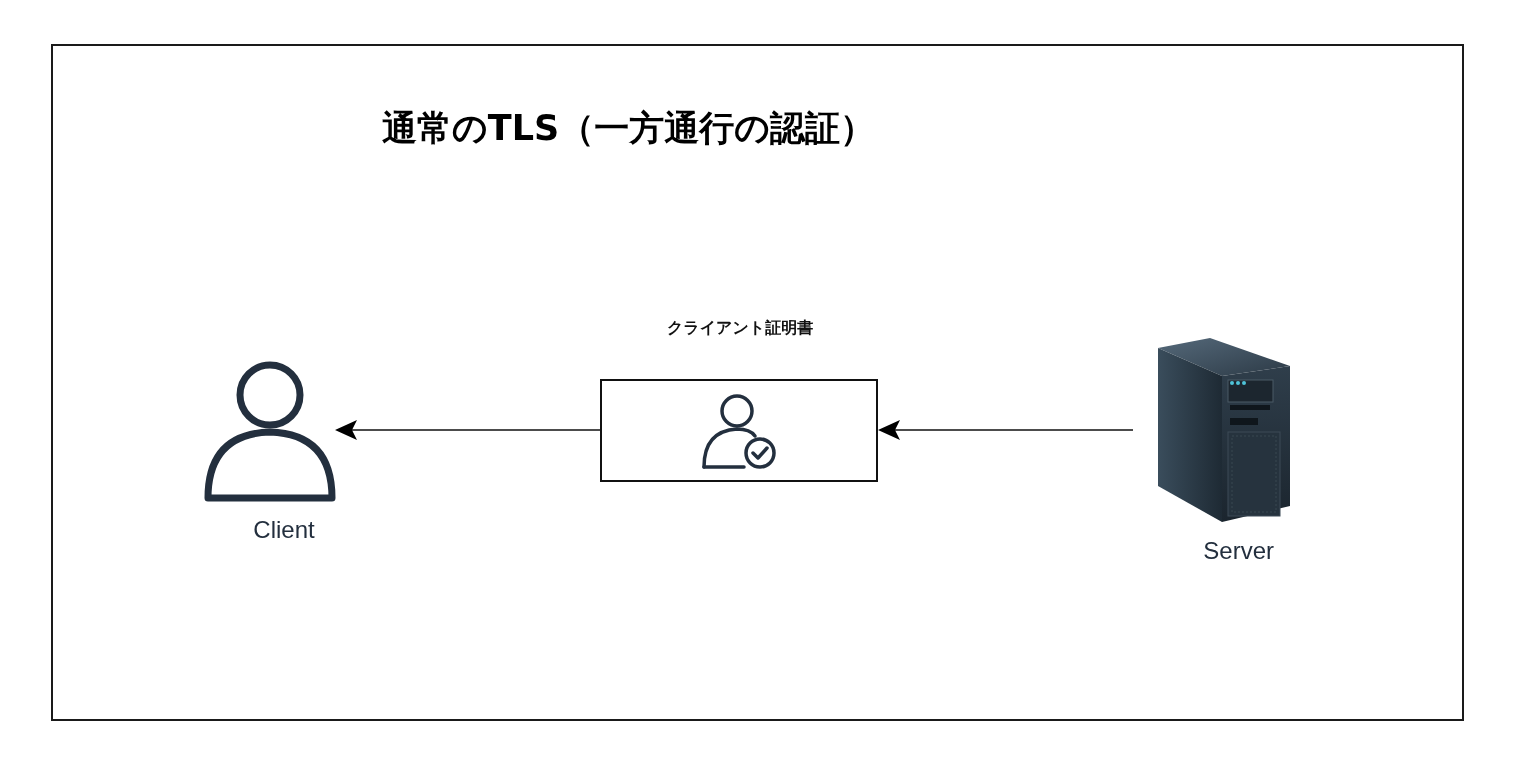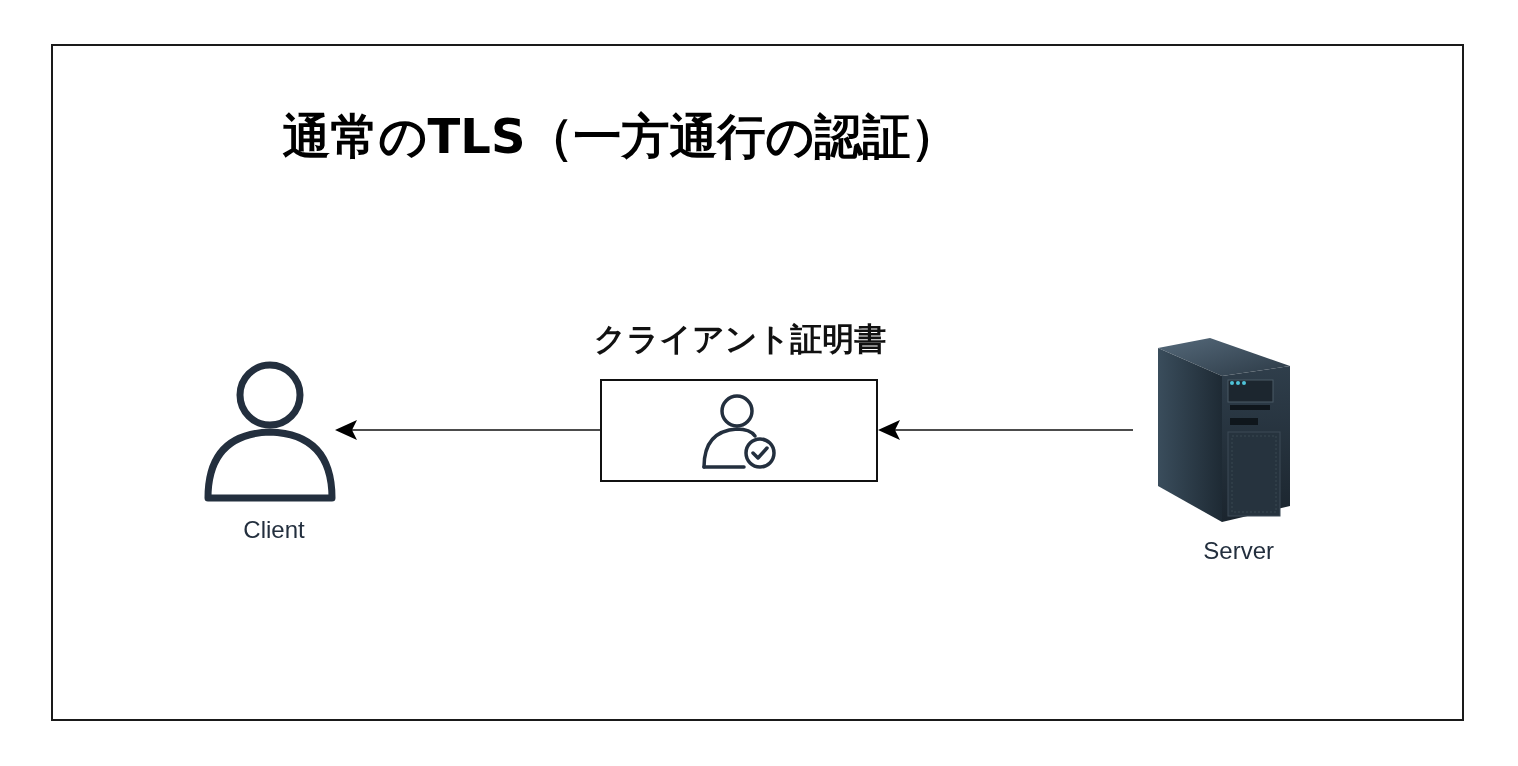--- a/index.html
+++ b/index.html
@@ -1,40 +1,40 @@
 <!DOCTYPE html>
 <html><head>
   <meta charset="utf-8">
   <style>
     html, body { margin: 0; padding: 0; background: #ffffff; }
     body { width: 1518px; height: 766px; position: relative; overflow: hidden;
            font-family: "DejaVu Sans", "Liberation Sans", sans-serif; }
     .frame { position: absolute; left: 51px; top: 44px; width: 1413px; height: 677px;
              border: 2px solid #1a1a1a; box-sizing: border-box; }
-    .title { position: absolute; left: 0; top: 105px; width: 1241px; text-align: center;
-             font-size: 48px; font-weight: bold; color: #000; letter-spacing: 0px; }
+    .title { position: absolute; left: 8px; top: 105px; width: 1241px; text-align: center;
+             font-size: 35px; font-weight: bold; color: #000; letter-spacing: 0px; }
     .cert-label { position: absolute; left: 590px; top: 318px; width: 300px; text-align: center;
-                  font-size: 32px; font-weight: bold; color: #111; }
+                  font-size: 16px; font-weight: bold; color: #111; }
     .cert-box { position: absolute; left: 600px; top: 379px; width: 278px; height: 103px;
                 border: 2px solid #111; box-sizing: border-box; background: #fff; }
     .label { position: absolute; font-family: "Liberation Sans", sans-serif; font-size: 24px; color: #232f3e; }
     svg.abs { position: absolute; overflow: visible; }
   </style>
 </head>
 <body>
 
 <div class="frame"></div>
 
 <div class="title">通常のTLS（一方通行の認証）</div>
 
 <svg class="abs" style="left:200px; top:358px;" width="140" height="145" viewBox="0 0 140 145">
   <circle cx="70" cy="37" r="30" fill="none" stroke="#232f3e" stroke-width="7"></circle>
   <path d="M8 140 L132 140 Q132 76 70 74 Q8 76 8 140 Z" fill="none" stroke="#232f3e" stroke-width="7" stroke-linejoin="round"></path>
 </svg>
-<div class="label" style="left:224px; top:516px; width:100px; text-align:center;">Client</div>
+<div class="label" style="left:234px; top:516px; width:100px; text-align:center;">Client</div>
 
 <div class="cert-label">クライアント証明書</div>
 <div class="cert-box"></div>
 <svg class="abs" style="left:700px; top:393px;" width="80" height="80" viewBox="0 0 80 80">
   <circle cx="37" cy="18" r="15" fill="none" stroke="#232f3e" stroke-width="3.5"></circle>
   <path d="M4 74 Q4 38 37 36 Q50 36 55 43" fill="none" stroke="#232f3e" stroke-width="3.5" stroke-linecap="round"></path>
   <path d="M4 74 L44 74" fill="none" stroke="#232f3e" stroke-width="3.5" stroke-linecap="round"></path>
   <circle cx="60" cy="60" r="14" fill="#fff" stroke="#232f3e" stroke-width="3.5"></circle>
   <path d="M53 60 L58 65 L67 55" fill="none" stroke="#232f3e" stroke-width="3.5" stroke-linecap="round" stroke-linejoin="round"></path>
 </svg>

